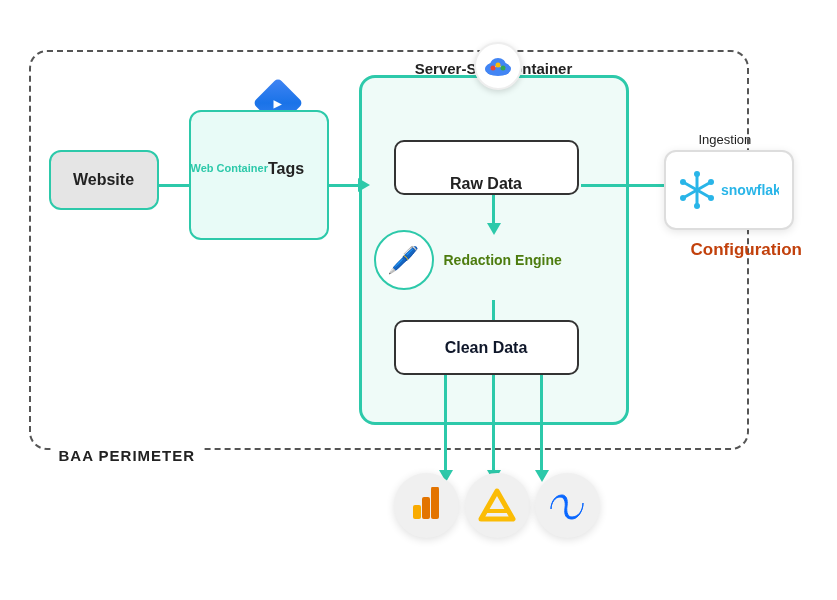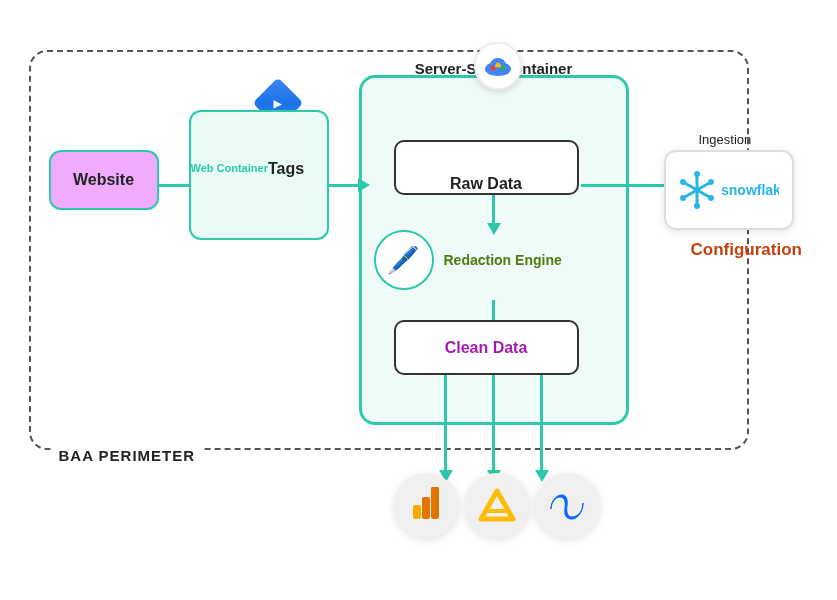--- a/index.html
+++ b/index.html
@@ -46,21 +46,21 @@
 
     
     .website-box {
       position: absolute;
       top: 130px;
       left: 30px;
       width: 110px;
       height: 60px;
       border: 2.5px solid #2DC9AA;
       border-radius: 12px;
-      background: #f0abfc;
+      background: #e5e5e5;
       display: flex;
       align-items: center;
       justify-content: center;
       font-weight: 700;
       font-size: 16px;
       color: #222;
     }
 
     
     .arrow-right {
@@ -240,21 +240,21 @@
       width: 185px;
       height: 55px;
       border: 2.5px solid #333;
       border-radius: 10px;
       background: white;
       display: flex;
       align-items: center;
       justify-content: center;
       font-weight: 700;
       font-size: 16px;
-      color: #a21caf;
+      color: #0f172a;
     }
 
     
     .snowflake-box {
       position: absolute;
       top: 130px;
       left: 645px;
       width: 130px;
       height: 80px;
       border: 2px solid #ddd;

